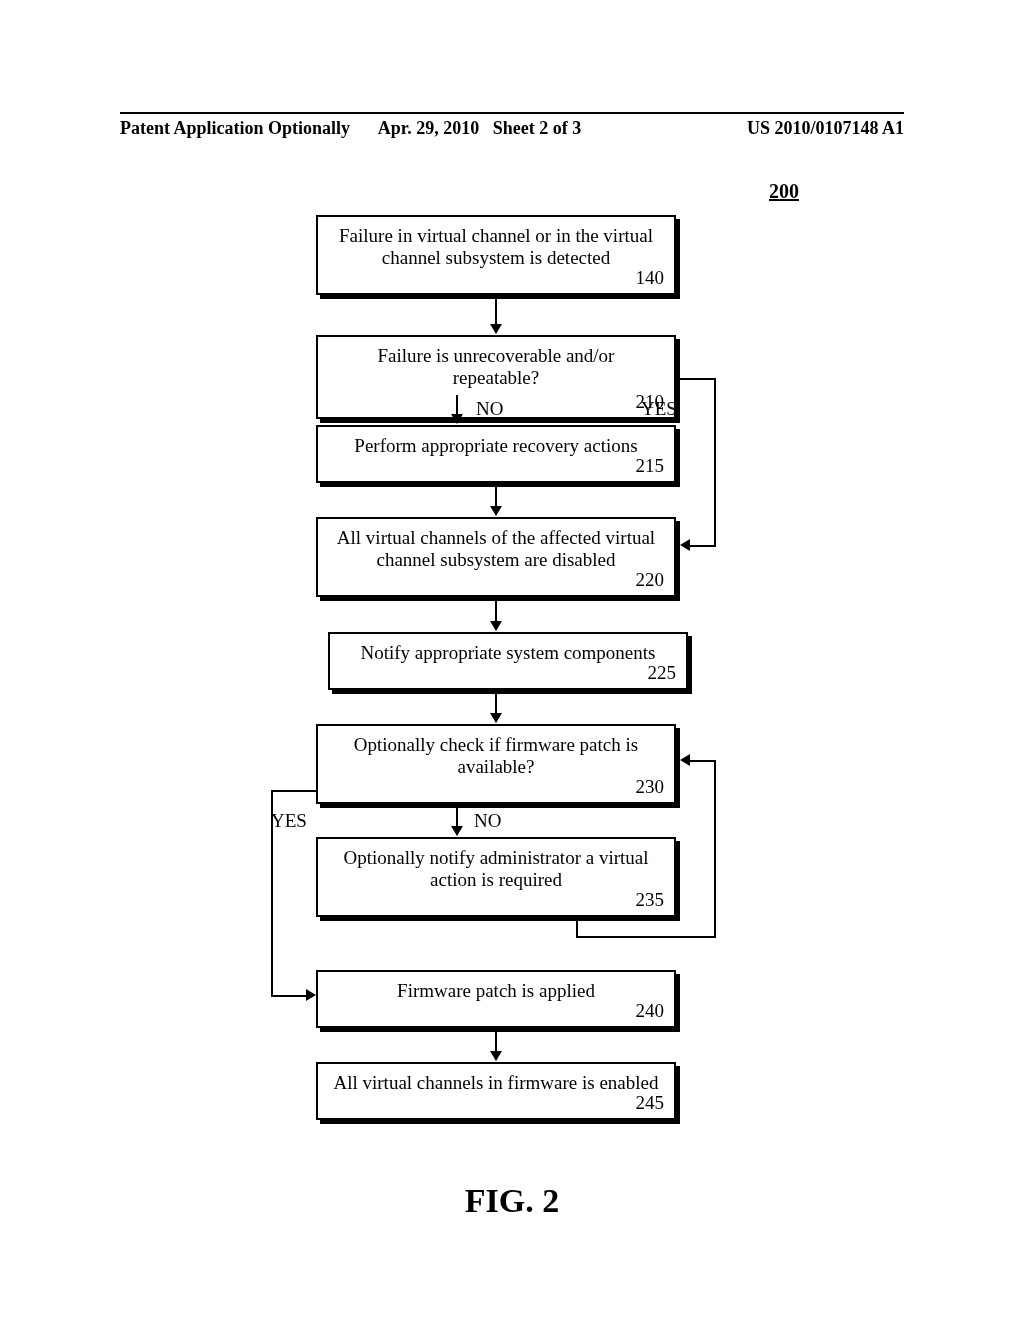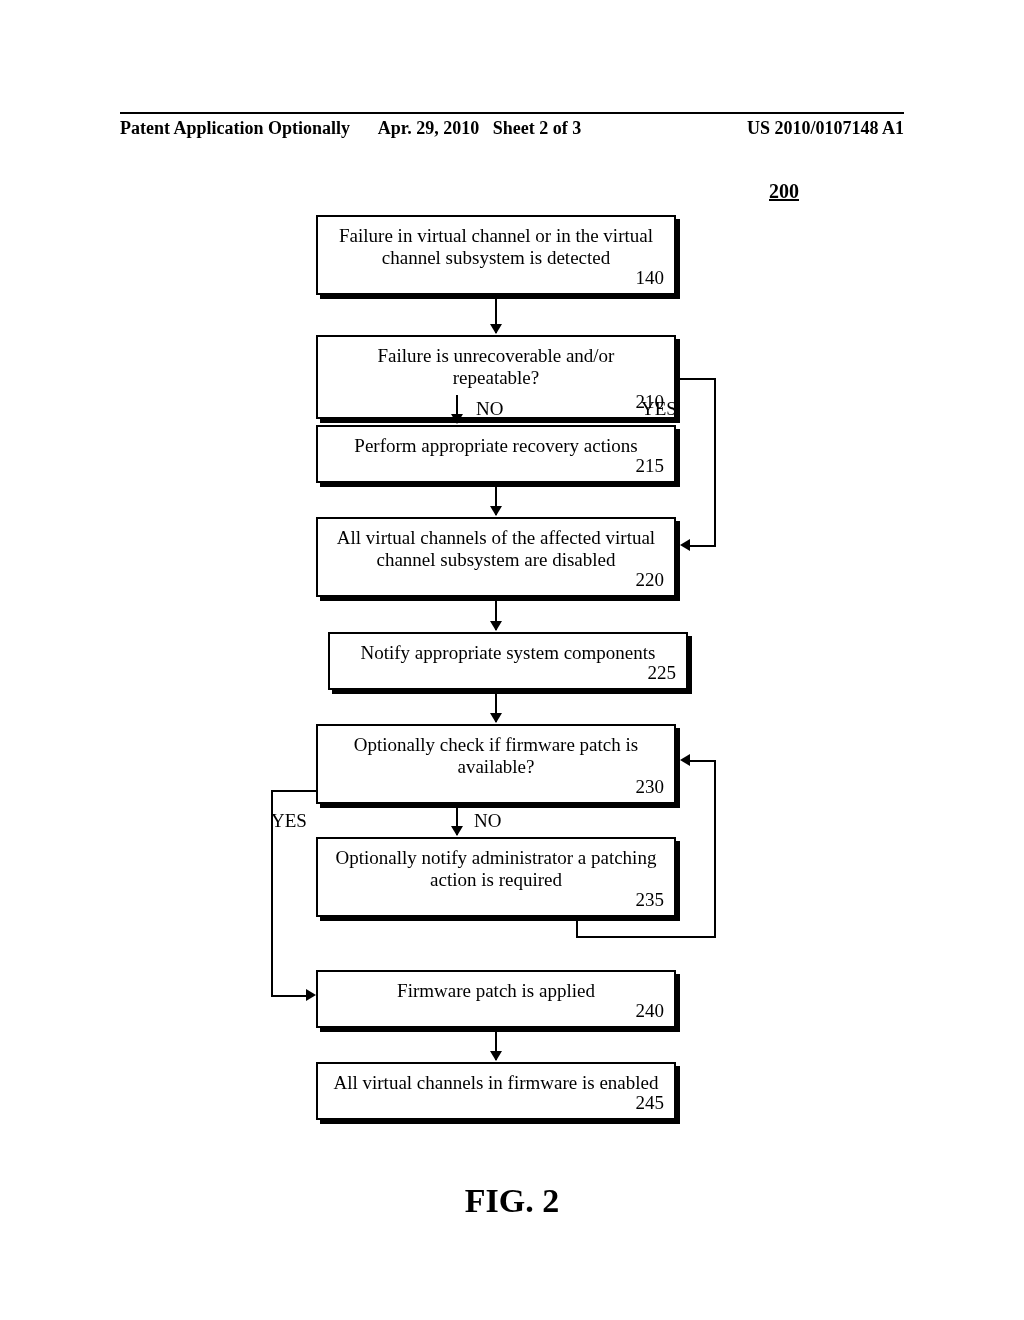--- a/index.html
+++ b/index.html
@@ -155,21 +155,21 @@
   <div class="label" style="left:458px; top:810px;">NO</div>
 
   <div class="arrow-v" style="left:440px; top:807px; height:28px;"></div>
 
   <div class="line-h" style="left:255px; top:790px; width:45px;"></div>
   <div class="line-v" style="left:255px; top:790px; height:205px;"></div>
   <div class="line-h" style="left:255px; top:995px; width:35px;"></div>
   <div class="arrowhead-left" style="left:290px; top:989px; transform: scaleX(-1);"></div>
 
   <div class="box" style="left:300px; top:837px;">
-    <span>Optionally notify administrator a patching action is required</span>
+    <span>Optionally notify administrator a virtual action is required</span>
     <span class="num">235</span>
   </div>
 
   <div class="line-v" style="left:560px; top:920px; height:18px;"></div>
   <div class="line-h" style="left:560px; top:936px; width:140px;"></div>
   <div class="line-v" style="left:698px; top:760px; height:178px;"></div>
   <div class="line-h" style="left:674px; top:760px; width:26px;"></div>
   <div class="arrowhead-left" style="left:664px; top:754px;"></div>
 
   <div class="box" style="left:300px; top:970px;text-align:center;">

